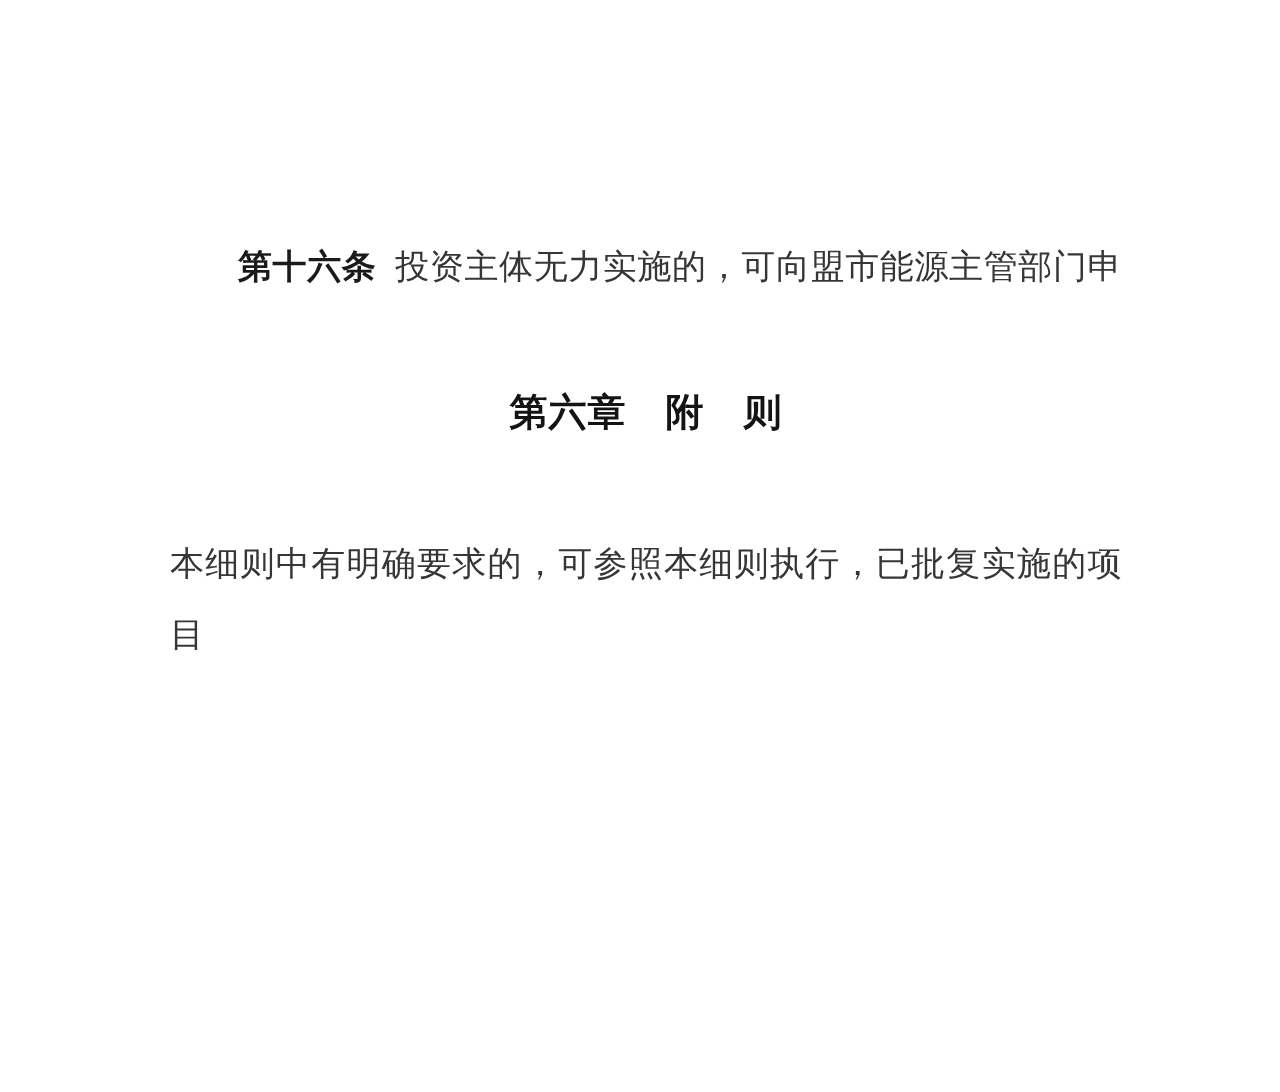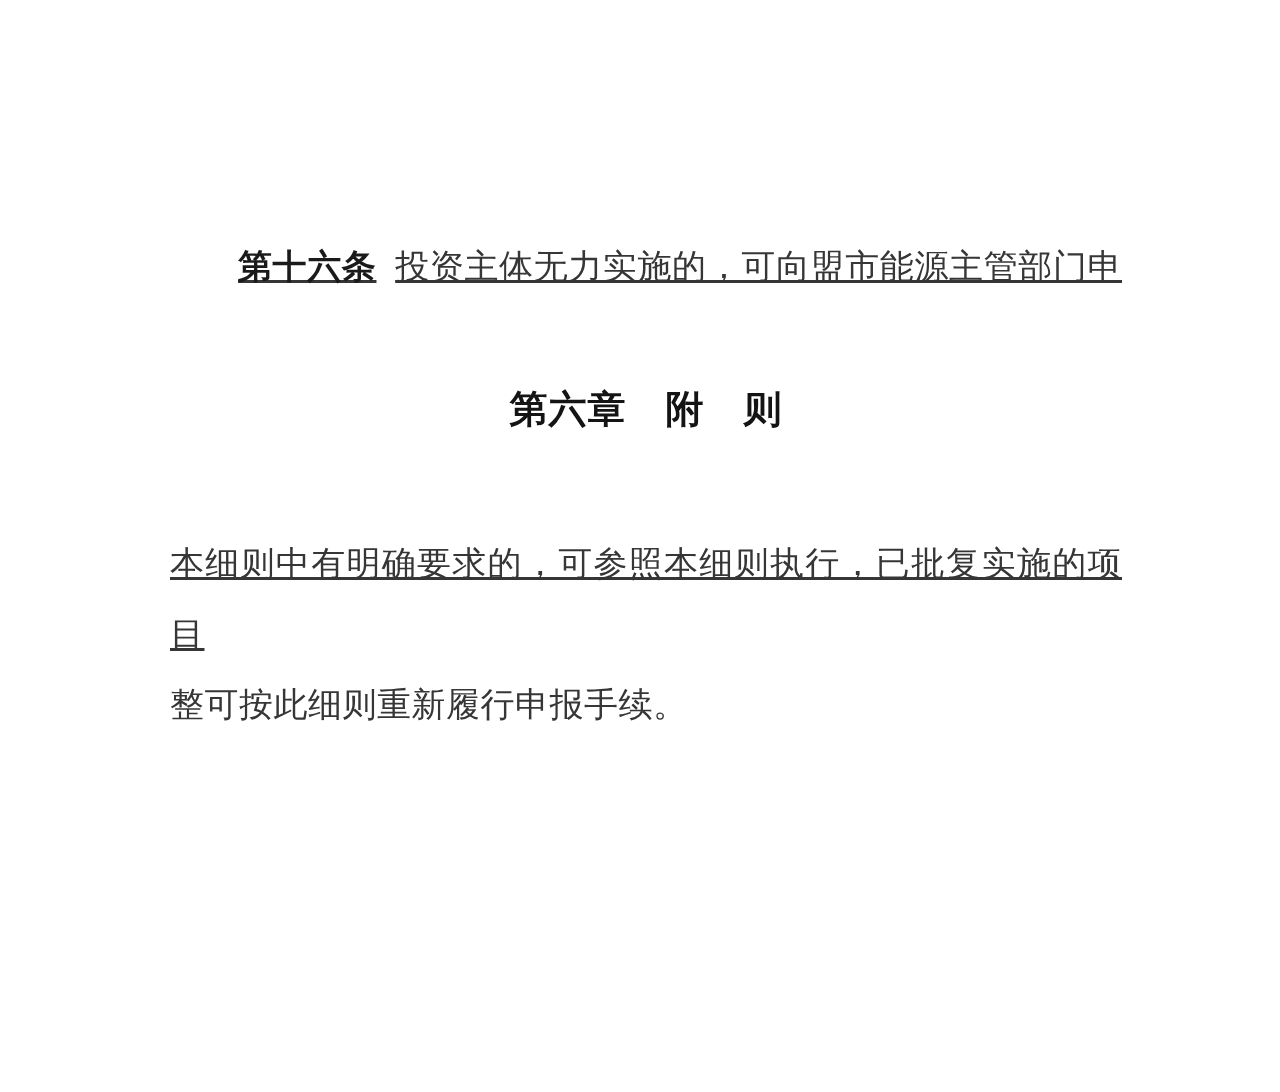--- a/index.html
+++ b/index.html
@@ -24,32 +24,31 @@
     font-size: 34px;
     line-height: 70.5px;
     color: #363636;
     letter-spacing: 0.5px;
     text-align: left;
   }
   
   .just {
     text-align: justify;
     text-align-last: justify;
-    text-decoration: underline;
   }
   .indent {
     text-indent: 2em;
   }
   .art-head {
     font-weight: bold;
     color: #1a1a1a;
     margin-right: 0.55em;
   }
   .chapter-heading {
-    font-family: Liberation Mono, monospace;
+    font-family: Liberation Serif, serif;
     font-size: 38px;
     font-weight: bold;
     color: #141414;
     text-align: center;
     line-height: 70.5px;
     margin: 74px 0 82px 0;
     letter-spacing: 1px;
   }
 </style>
 </head>
@@ -60,15 +59,14 @@
 
   <div class="line just indent"><b class="art-head">第十六条</b><span>投资主体无力实施的，可向盟市能源主管部门申</span></div>
 
 
   <div class="chapter-heading">第六章　附　则</div>
 
 
 
   <div class="line just">本细则中有明确要求的，可参照本细则执行，已批复实施的项目</div>
 
-  <div class="line">整可按此细则重新履行申报手续。</div>
 
 </div>
 
 </body></html>

